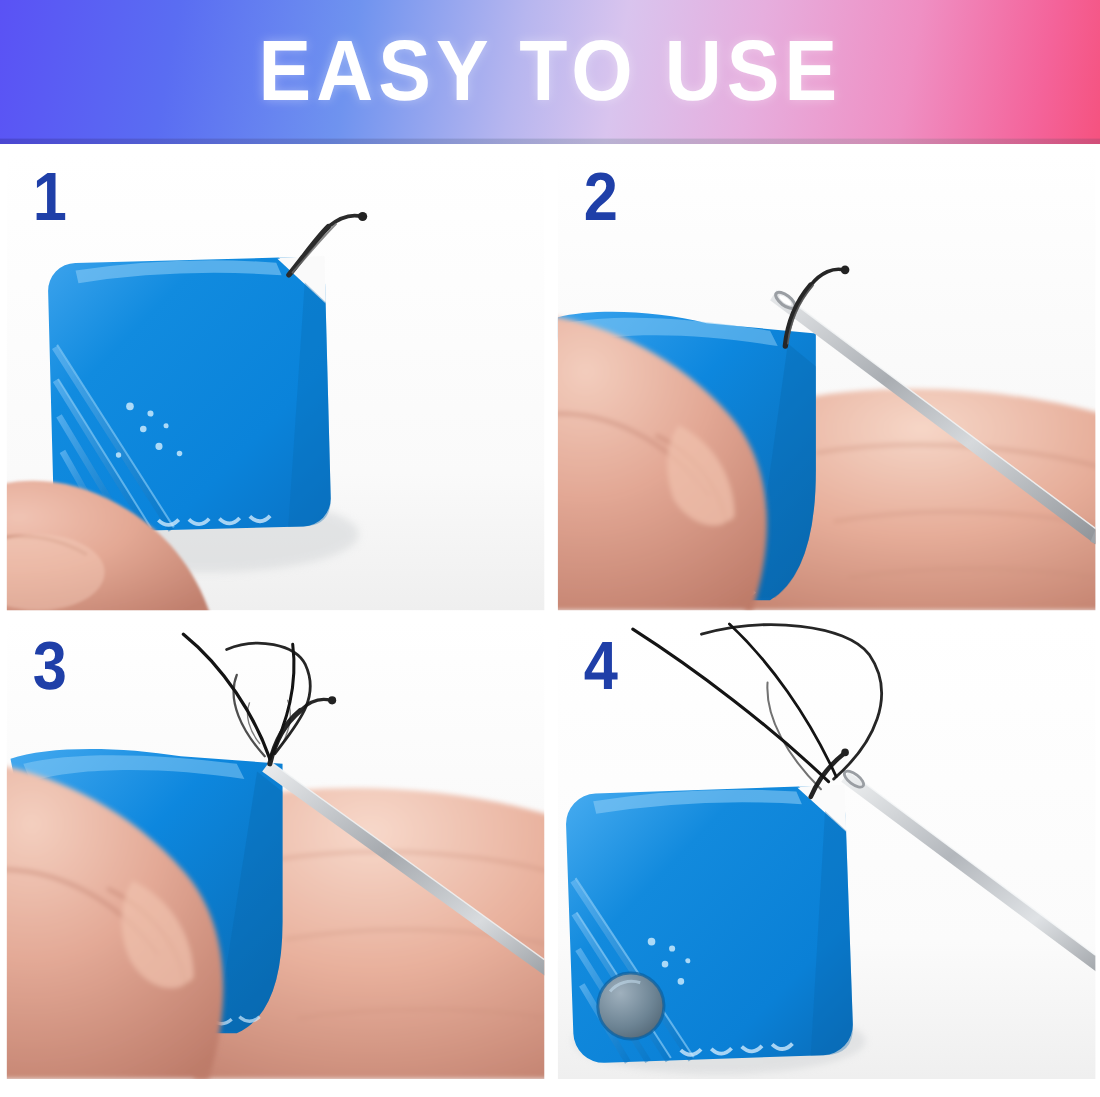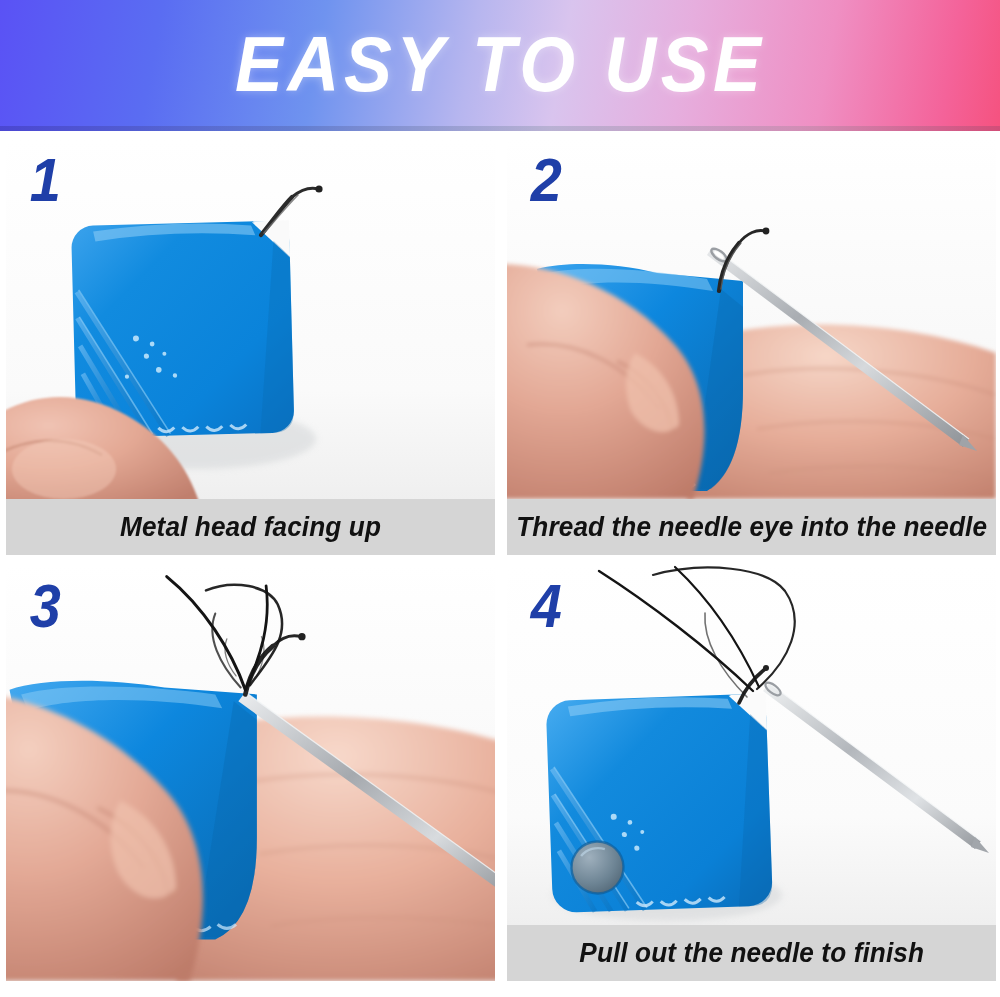--- a/index.html
+++ b/index.html
@@ -2,21 +2,21 @@
 <html><head>
 <meta charset="utf-8">
 <style>
   html,body{margin:0;padding:0;}
   body{
     width:1000px;height:997px;
     background:#ffffff;
     font-family:"Liberation Sans", sans-serif;
     overflow:hidden;
   }
-  .page{position:relative;width:1000px;height:997px;background:#fff;font-style:italic;}
+  .page{position:relative;width:1000px;height:997px;background:#fff;}
 
   
   .header{
     position:absolute;left:0;top:0;width:1000px;height:131px;
     background:linear-gradient(100deg,
        #5a52f5 0%,
        #5a6df2 16%,
        #6f93ef 32%,
        #b7b6ef 47%,
        #d9c4ee 56%,
@@ -187,23 +187,20 @@
 
             <g filter="url(#p1soft2)">
               <path d="M-40 300 C10 250 70 248 120 276 C160 298 184 330 196 372 L-40 372 Z" fill="url(#p1thumb)"></path>
               <path d="M-20 322 C20 296 62 296 96 316" fill="none" stroke="#c4856f" stroke-width="3" opacity=".5"></path>
               <ellipse cx="58" cy="330" rx="52" ry="30" fill="#f3cbbb" opacity=".45"></ellipse>
             </g>
           </svg>
         </div>
         <div class="step-num">1</div>
       </div>
-      <div class="caption">
-        <span class="caption-text">Metal head facing up</span>
-      </div>
     </div>
 
     <div class="panel">
       <div class="photo">
         <div class="scene">
           <svg viewBox="0 0 489 360" preserveAspectRatio="xMidYMid slice">
             <defs>
               <linearGradient id="p2blue" x1="0" y1="0" x2="1" y2="1">
                 <stop offset="0%" stop-color="#3ba4ee"></stop>
                 <stop offset="40%" stop-color="#0d87de"></stop>
@@ -273,23 +270,20 @@
 
             <g fill="none" stroke="#262626" stroke-linecap="round">
               <path d="M212 152 C214 134 220 118 232 104" stroke-width="4.2"></path>
               <path d="M232 104 C240 94 250 90 258 92" stroke-width="2.8"></path>
               <circle cx="259" cy="92" r="3.4" fill="#222" stroke="none"></circle>
               <path d="M214 150 C216 132 222 118 234 104" stroke-width="1.4" stroke="#6a6a6a" opacity=".7"></path>
             </g>
           </svg>
         </div>
         <div class="step-num">2</div>
-      </div>
-      <div class="caption">
-        <span class="caption-text">Thread the needle eye into the needle</span>
       </div>
     </div>
 
     <div class="panel">
       <div class="photo">
         <div class="scene">
           <svg viewBox="0 0 489 360" preserveAspectRatio="xMidYMid slice">
             <defs>
               <linearGradient id="p3blue" x1="0" y1="0" x2="1" y2="1">
                 <stop offset="0%" stop-color="#44a9ef"></stop>
@@ -476,19 +470,16 @@
             <g fill="none" stroke="#141414" stroke-linecap="round">
               <path d="M246 126 C200 82 142 38 92 6" stroke-width="2.4"></path>
               <path d="M252 122 C230 74 200 32 168 2" stroke-width="2.2"></path>
               <path d="M250 124 C282 96 300 58 278 26 C260 2 196 -4 146 10" stroke-width="2.2" opacity=".92"></path>
               <path d="M240 132 C214 106 196 76 198 48" stroke-width="1.6" opacity=".6"></path>
             </g>
           </svg>
         </div>
         <div class="step-num">4</div>
       </div>
-      <div class="caption">
-        <span class="caption-text">Pull out the needle to finish</span>
-      </div>
     </div>
 
   </div>
 </div>
 
 </body></html>

